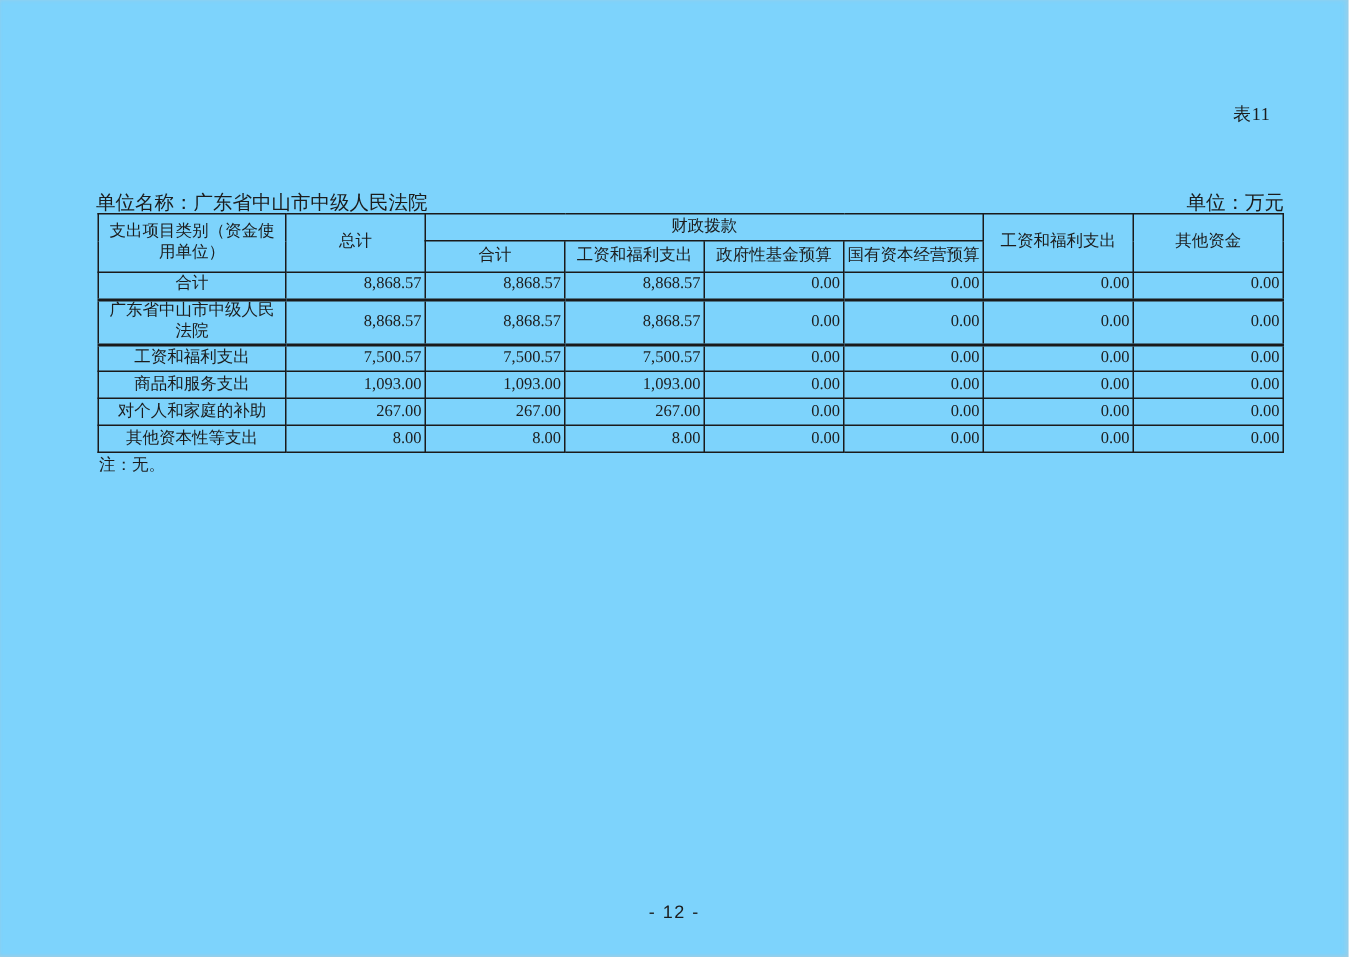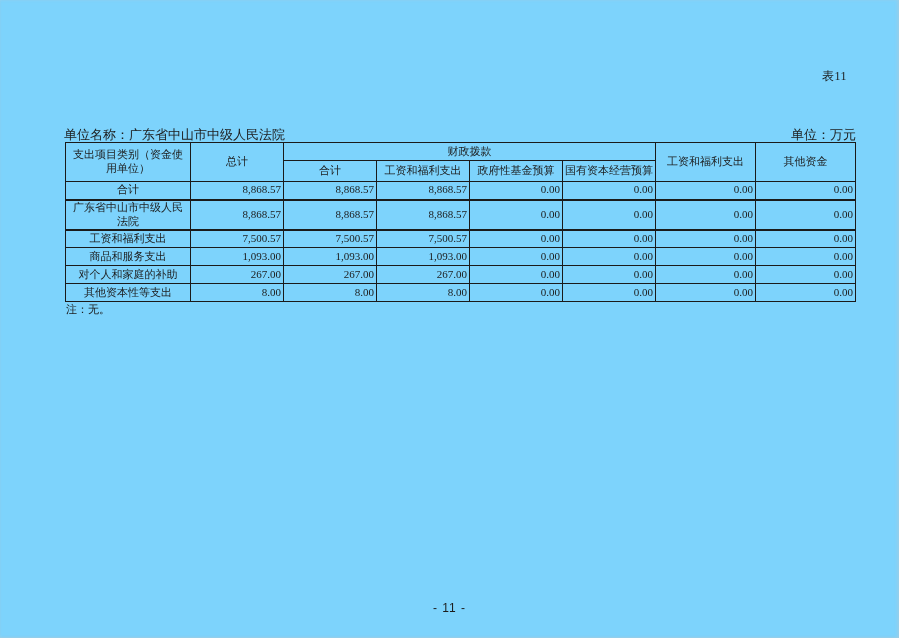--- a/index.html
+++ b/index.html
@@ -184,15 +184,15 @@
         <td class="num">0.00</td>
         <td class="num">0.00</td>
         <td class="num">0.00</td>
         <td class="num">0.00</td>
       </tr>
     </tbody>
   </table>
 
   <div class="note">注：无。</div>
 
-  <div class="page-number">- 11 -</div>
+  <div class="page-number">- 12 -</div>
 
 </div>
 
 </body></html>

